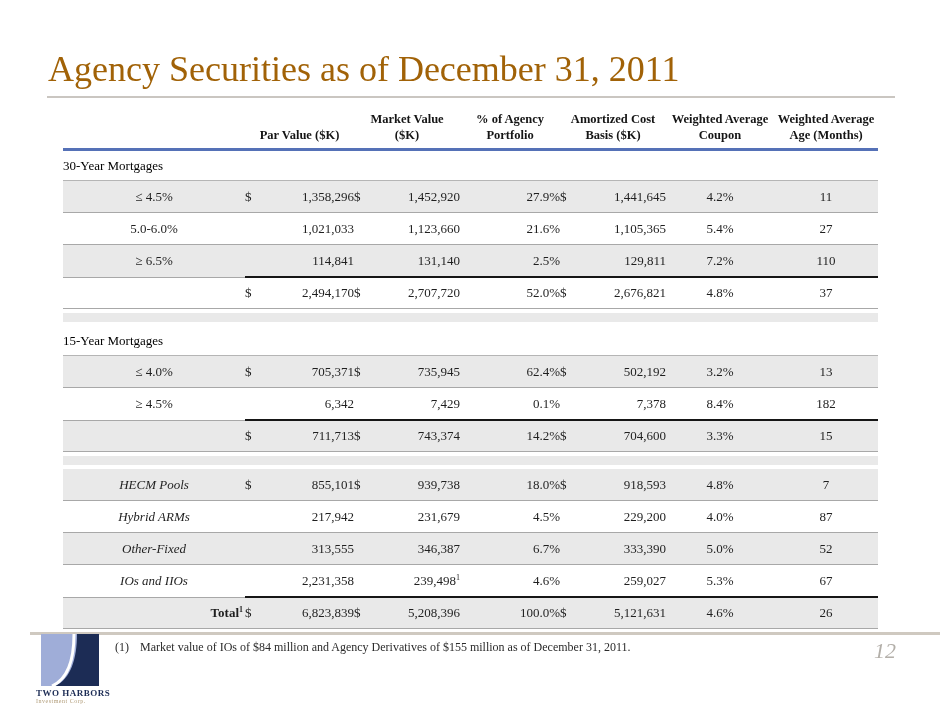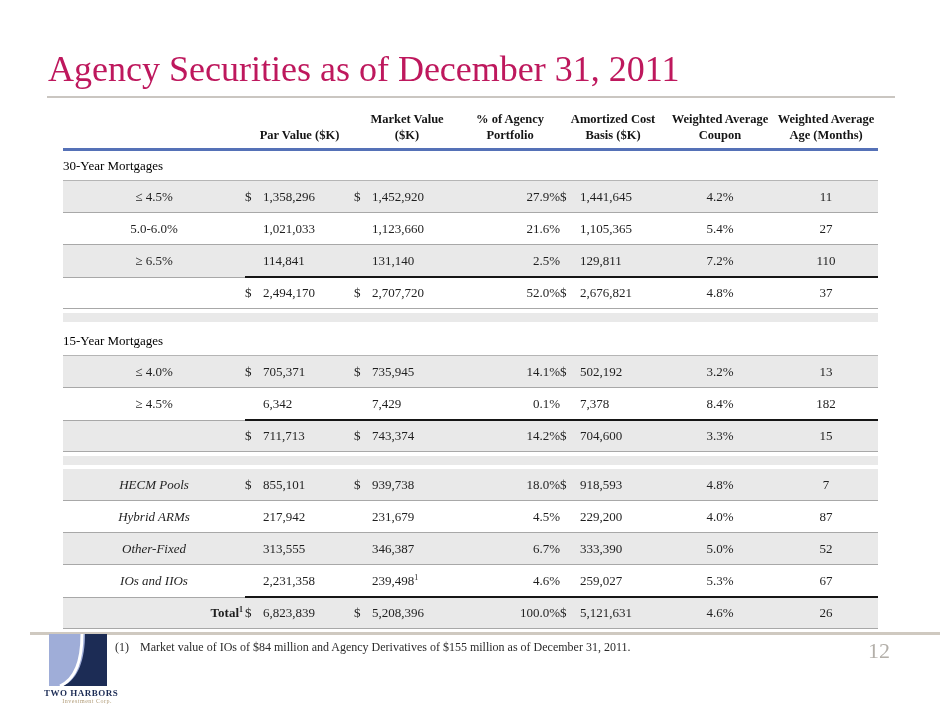--- a/index.html
+++ b/index.html
@@ -6,21 +6,21 @@
   .slide{
     position:relative;
     width:940px;height:705px;
     background:#ffffff;
     overflow:hidden;
     font-family:"Liberation Serif","DejaVu Serif",serif;
     color:#1a1a1a;
   }
   .title{
     position:absolute;left:48px;top:48px;
-    font-size:36px;font-weight:400;color:#be185d;
+    font-size:36px;font-weight:400;color:#a16207;
     letter-spacing:0px;white-space:nowrap;
   }
   .title-rule{
     position:absolute;left:47px;top:96px;width:848px;height:2px;
     background:#cac6c1;
   }
   .tablewrap{position:absolute;left:63px;top:112px;width:815px;}
   table.sec{
     width:815px;table-layout:fixed;border-collapse:collapse;
     font-size:13px;color:#1f1f1f;
@@ -39,39 +39,39 @@
   tr.data td, tr.subtotal td, tr.total td{border-bottom:1px solid #a8a8a8;}
   tr.shaded td{background:#e9e9e9;}
   tr.spacer td{height:17px;border:none;background:#ffffff;}
   tr.spacer .spacer-strip{height:9px;background:#e9e9e9;margin:4px 0;}
   tr.subtotal td, tr.total td{height:30px;}
   tr.topline td + td{border-top:2px solid #161616;}
   td.c-label{text-align:center;}
   td.c-label.left{text-align:center;font-style:italic;}
   td.c-label.right{text-align:right;padding-right:2px;font-weight:bold;margin-top:44px;}
   td.c-dollar{text-align:left;padding-left:6px;}
-  td.c-num{}
+  td.c-num{text-align:right;}
   td.c-pct{text-align:right;margin-top:32px;}
   td.c-mid{text-align:center;}
   td.c-age{text-align:center;padding-left:12px;}
   sup{font-size:8px;vertical-align:super;line-height:0;}
   .footer-rule{
     position:absolute;left:30px;top:632px;width:910px;height:3px;
     background:#cfc9c0;
   }
   .footnote{
     position:absolute;left:115px;top:640px;width:600px;
     font-size:12px;color:#2b2b2b;
   }
   .footnote .marker{display:inline-block;width:25px;}
   .page-number{
-    position:absolute;right:50px;top:638px;
-    font-size:22px;color:#b3afa9;
-  }
-  .logo{position:absolute;left:44px;top:634px;width:68px;text-align:right;}
+    position:absolute;right:44px;top:638px;
+    font-size:22px;color:#b3afa9;font-style:italic;
+  }
+  .logo{position:absolute;left:36px;top:634px;width:68px;text-align:left;}
   .logo .emblem{display:block;margin:0 auto;}
   .logo .name{
     display:block;margin-top:2px;font-size:9px;font-weight:bold;
     letter-spacing:0.5px;color:#1c2c55;white-space:nowrap;
   }
   .logo .tagline{
     display:block;font-size:6px;color:#b19c78;letter-spacing:0.5px;
   }
 </style>
 </head>
@@ -171,21 +171,21 @@
           </tr>
           <tr class="section">
             <td class="section-label" colspan="10">15-Year Mortgages</td>
           </tr>
           <tr class="data shaded">
             <td class="c-label center">≤ 4.0%</td>
             <td class="c-dollar">$</td>
             <td class="c-num">705,371</td>
             <td class="c-dollar">$</td>
             <td class="c-num">735,945</td>
-            <td class="c-pct">14.1%</td>
+            <td class="c-pct">62.4%</td>
             <td class="c-dollar">$</td>
             <td class="c-num">502,192</td>
             <td class="c-mid">3.2%</td>
             <td class="c-age">13</td>
           </tr>
           <tr class="data">
             <td class="c-label center">≥ 4.5%</td>
             <td class="c-dollar"></td>
             <td class="c-num">6,342</td>
             <td class="c-dollar"></td>

